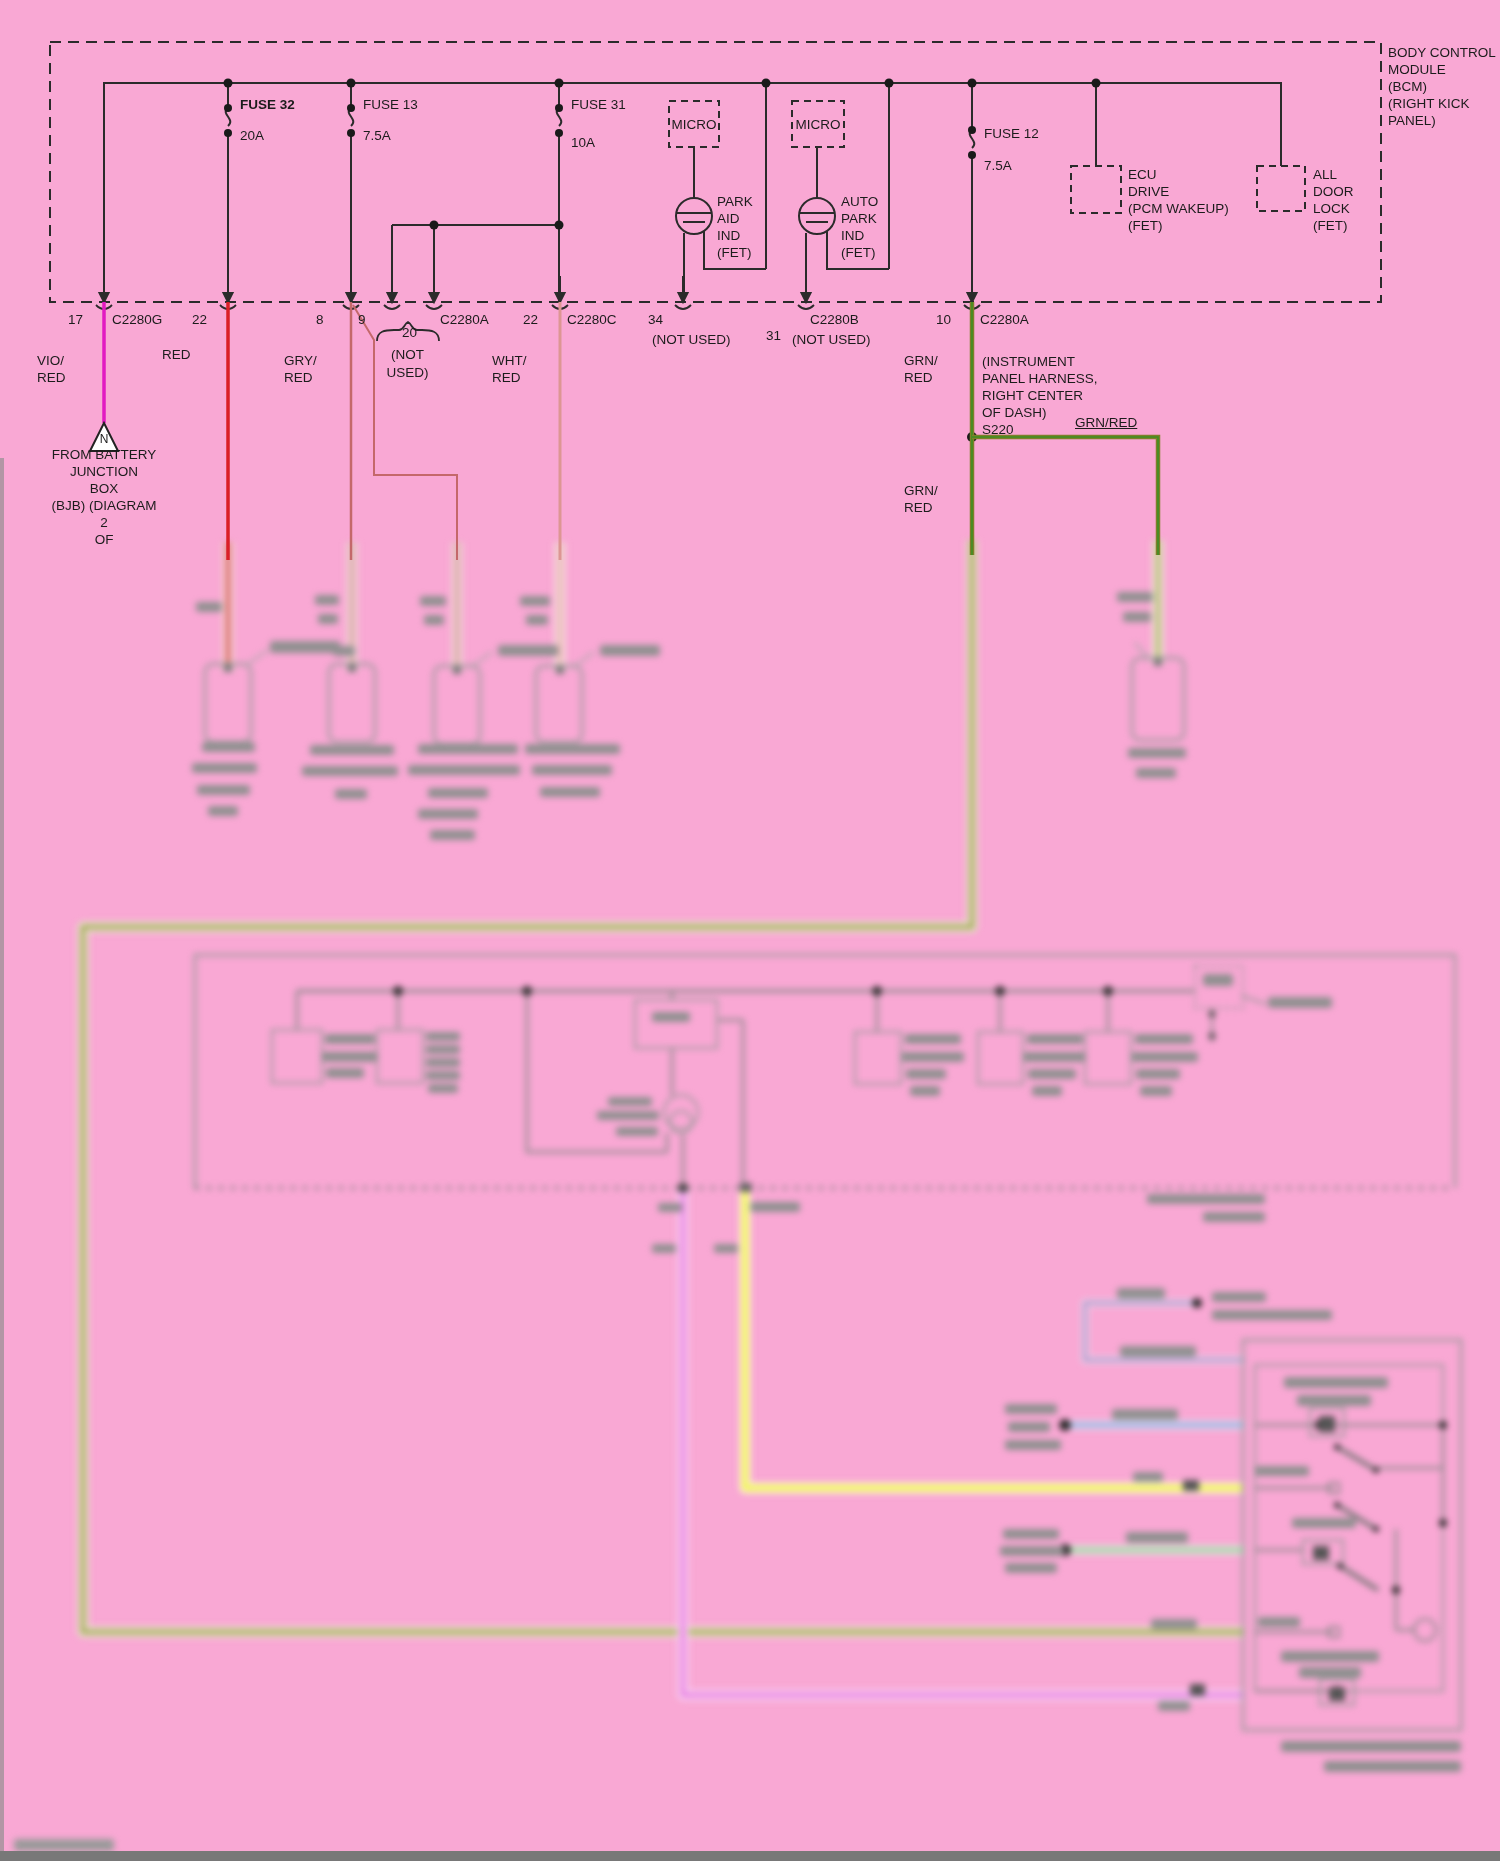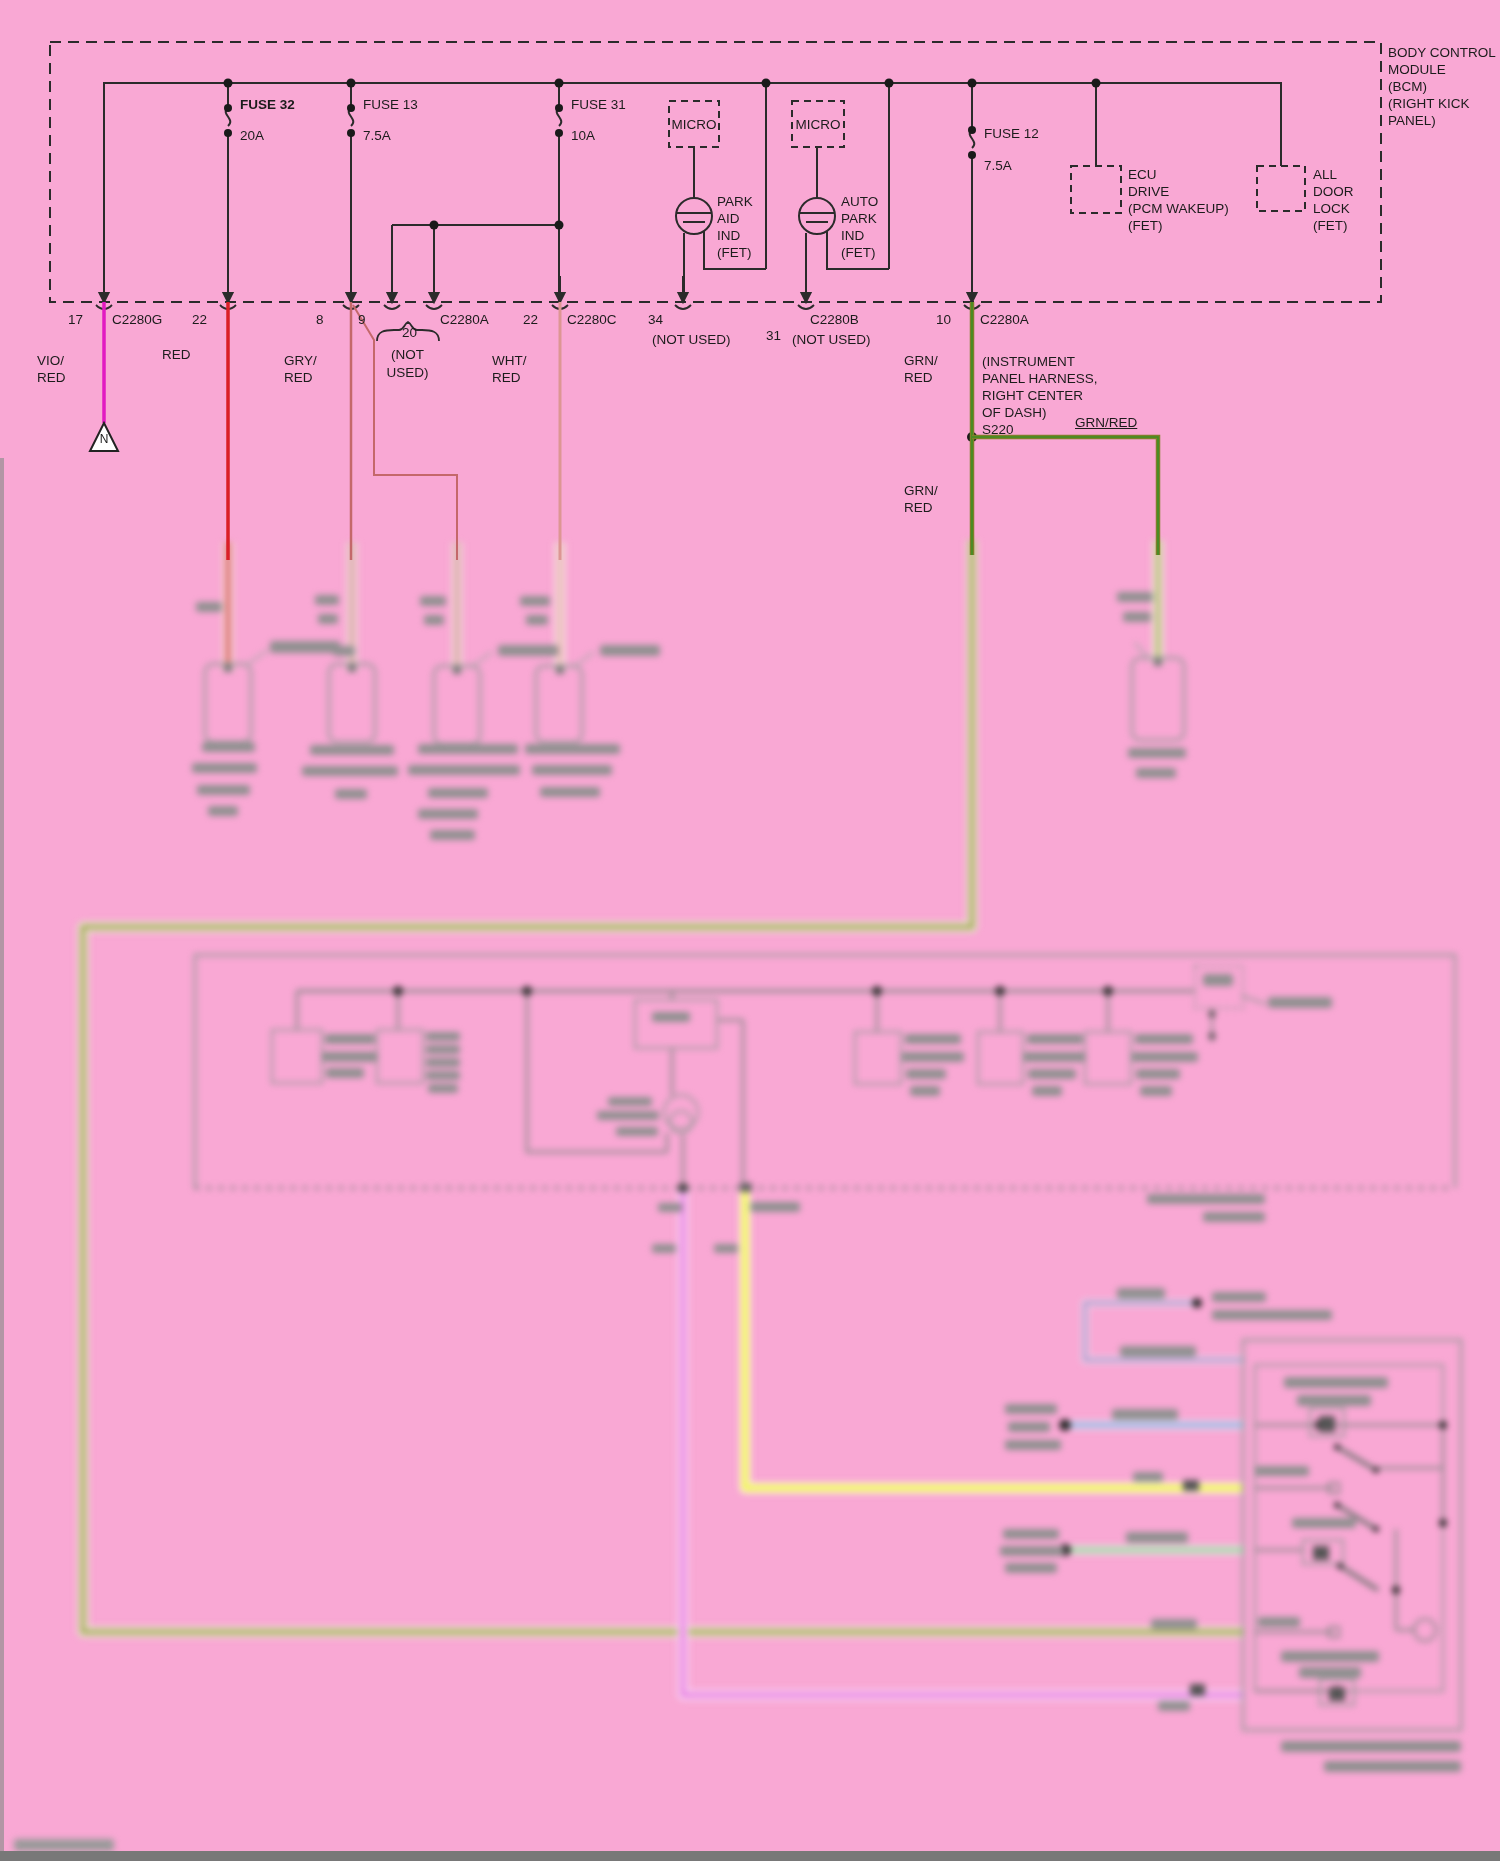--- a/index.html
+++ b/index.html
@@ -363,21 +363,21 @@
     <div>(BCM)</div>
     <div>(RIGHT KICK</div>
     <div>PANEL)</div>
   </div>
 
   <div class="t" style="left:240px;top:96px;font-weight:bold;">FUSE 32</div>
   <div class="t" style="left:240px;top:127px;">20A</div>
   <div class="t" style="left:363px;top:96px;">FUSE 13</div>
   <div class="t" style="left:363px;top:127px;">7.5A</div>
   <div class="t" style="left:571px;top:96px;">FUSE 31</div>
-  <div class="t" style="left:571px;top:127px;">10A</div>
+  <div class="t" style="left:571px;top:134px;">10A</div>
   <div class="t" style="left:984px;top:125px;">FUSE 12</div>
   <div class="t" style="left:984px;top:157px;">7.5A</div>
 
   <div class="t tc" style="left:669px;top:116px;width:50px;">MICRO</div>
   <div class="t tc" style="left:792px;top:116px;width:52px;">MICRO</div>
 
   <div class="t stack" style="left:717px;top:193px;">
     <div>PARK</div>
     <div>AID</div>
     <div>IND</div>
@@ -447,16 +447,24 @@
 
   <div class="t stack" style="left:982px;top:353px;">
     <div>(INSTRUMENT</div>
     <div>PANEL HARNESS,</div>
     <div>RIGHT CENTER</div>
     <div>OF DASH)</div>
     <div>S220</div>
   </div>
 
   <div class="t tc" style="left:84px;top:431px;width:40px;font-size:12px;">N</div>
+  <div class="t tc stack" style="left:19px;top:446px;width:170px;">
+    <div>FROM BATTERY</div>
+    <div>JUNCTION</div>
+    <div>BOX</div>
+    <div>(BJB) (DIAGRAM</div>
+    <div>2</div>
+    <div>OF</div>
+  </div>
 
   <div class="left-edge"></div>
   <div class="bottom-bar"></div>
 </div>
 
 </body></html>

